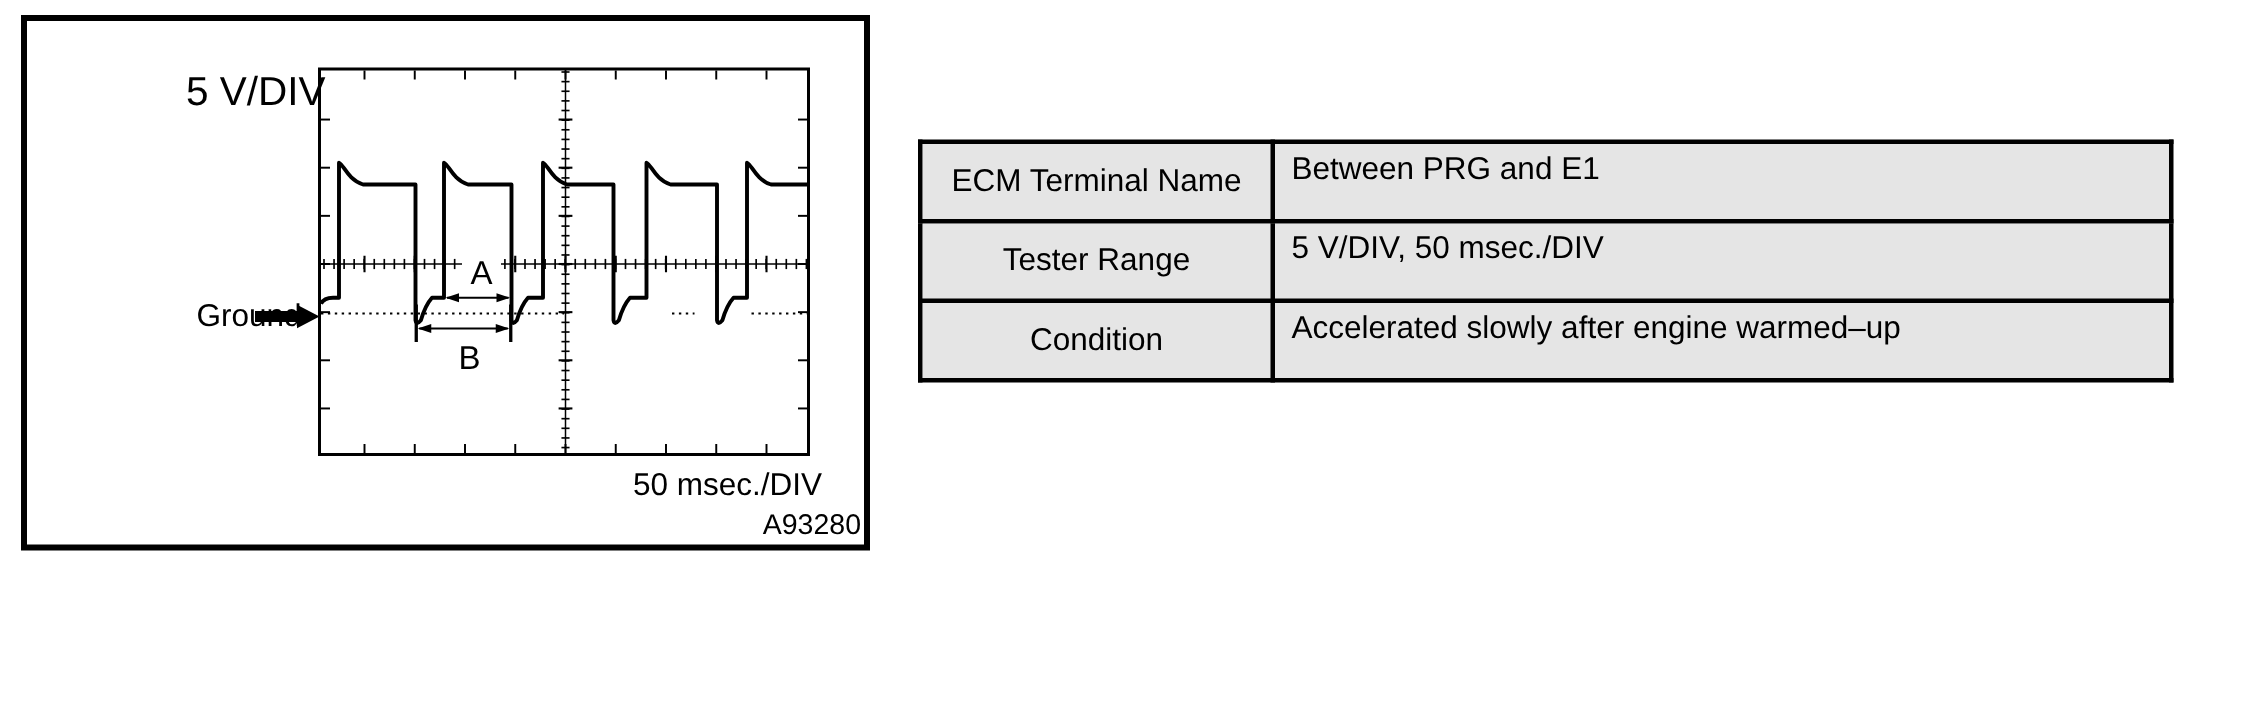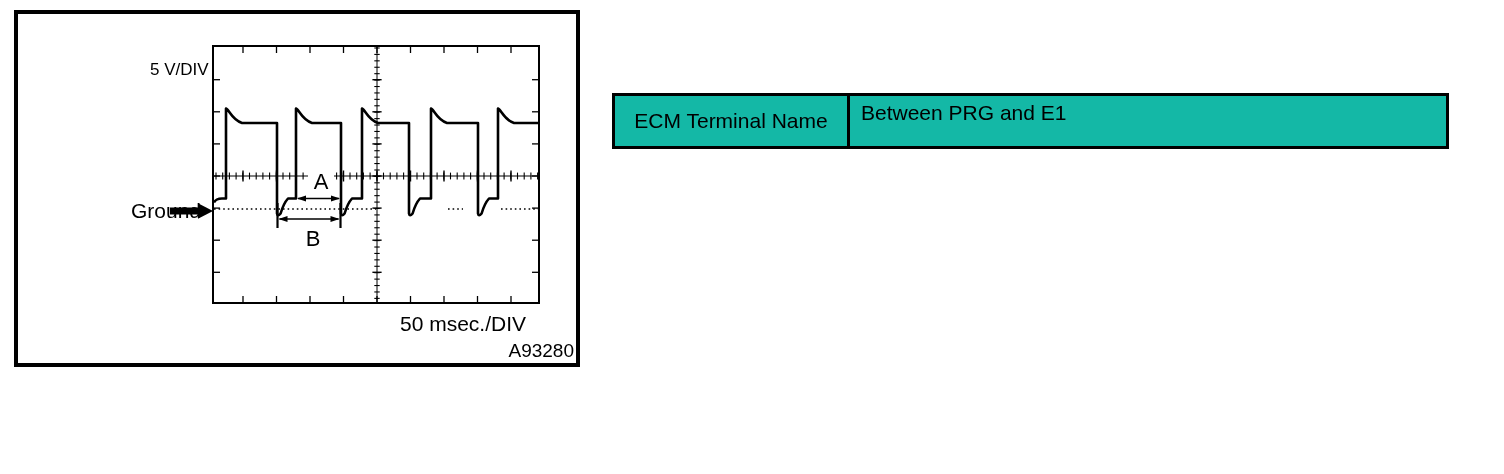--- a/index.html
+++ b/index.html
@@ -7,31 +7,31 @@
     width:1504px;height:474px;position:relative;background:#ffffff;
     font-family:"Liberation Sans", sans-serif;color:#000;
     overflow:hidden;
   }
   .panel{
     position:absolute;left:14px;top:10px;width:558px;height:349px;
     border:4px solid #000;background:#fff;z-index:0;
   }
   #scope-svg{position:absolute;left:0;top:0;z-index:1;}
   .lbl{position:absolute;z-index:2;white-space:nowrap;line-height:1.15;}
-  .lbl-yscale{left:124px;top:60px;font-size:17px;margin-left:26px;}
+  .lbl-yscale{left:124px;top:46px;font-size:27px;}
   .lbl-ground{left:87px;top:199px;font-size:21px;margin-left:44px;}
   .lbl-a{left:308px;top:169px;width:26px;text-align:center;font-size:22px;background:#fff;}
   .lbl-b{left:300px;top:226px;width:26px;text-align:center;font-size:22px;}
-  .lbl-xscale{left:400px;top:312px;width:148px;text-align:left;font-size:21px;}
+  .lbl-xscale{left:400px;top:312px;width:148px;text-align:right;font-size:21px;}
   .lbl-code{left:450px;top:340px;width:124px;text-align:right;font-size:19px;}
   .spec-table{position:absolute;left:612px;top:93px;z-index:2;}
   .spec-table table{border-collapse:collapse;width:837px;table-layout:fixed;}
   .spec-table td{
     border:3px solid #000;height:34px;font-size:21px;
-    vertical-align:middle;white-space:nowrap;overflow:hidden;background:#14b8a6;
+    vertical-align:middle;white-space:nowrap;overflow:hidden;background:#e5e5e5;
   }
   .spec-table td.k{width:230px;text-align:center;}
   .spec-table td.v{text-align:left;padding:0 6px 16px 11px;margin-top:43px;}
 </style>
 </head>
 <body>
 
 <div class="panel"></div>
 
 <svg id="scope-svg" width="1504" height="474">
@@ -194,15 +194,23 @@
 <div class="lbl lbl-xscale">50 msec./DIV</div>
 <div class="lbl lbl-code">A93280</div>
 
 <div class="spec-table">
   <table>
     <tbody>
       <tr>
         <td class="k">ECM Terminal Name</td>
         <td class="v">Between PRG and E1</td>
       </tr>
+      <tr>
+        <td class="k">Tester Range</td>
+        <td class="v">5 V/DIV, 50 msec./DIV</td>
+      </tr>
+      <tr>
+        <td class="k">Condition</td>
+        <td class="v">Accelerated slowly after engine warmed–up</td>
+      </tr>
     </tbody>
   </table>
 </div>
 
 </body></html>

